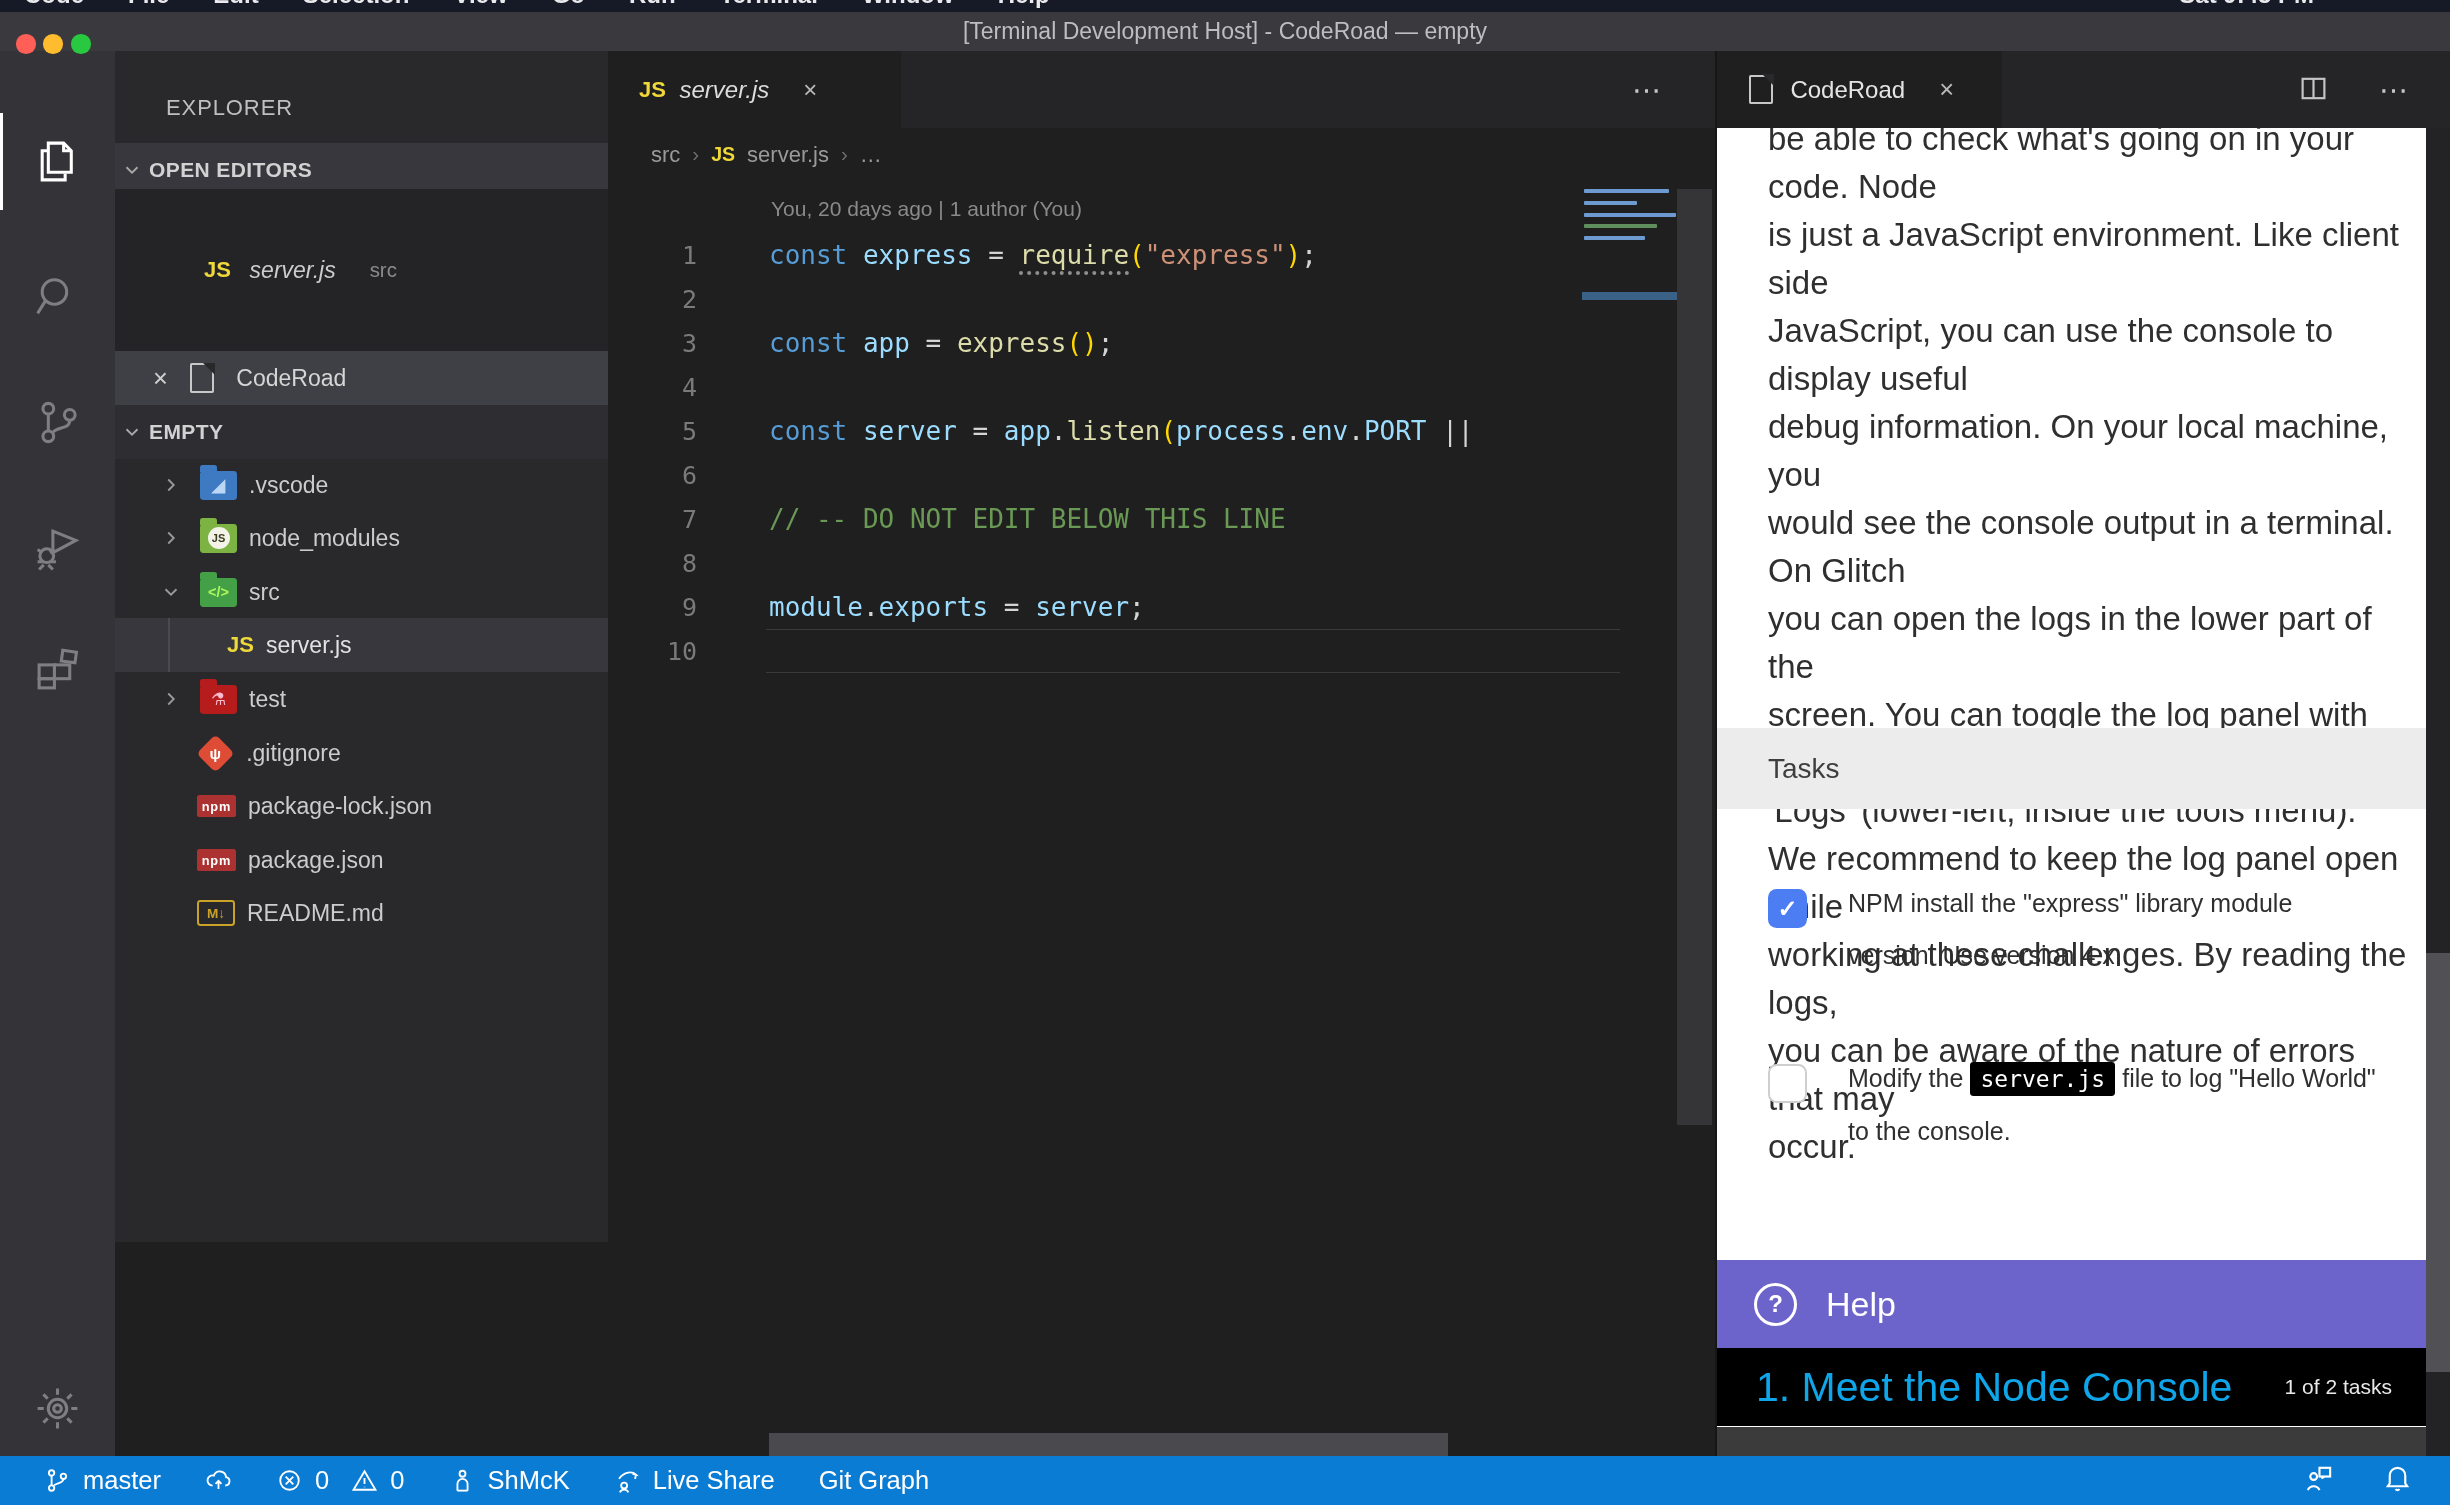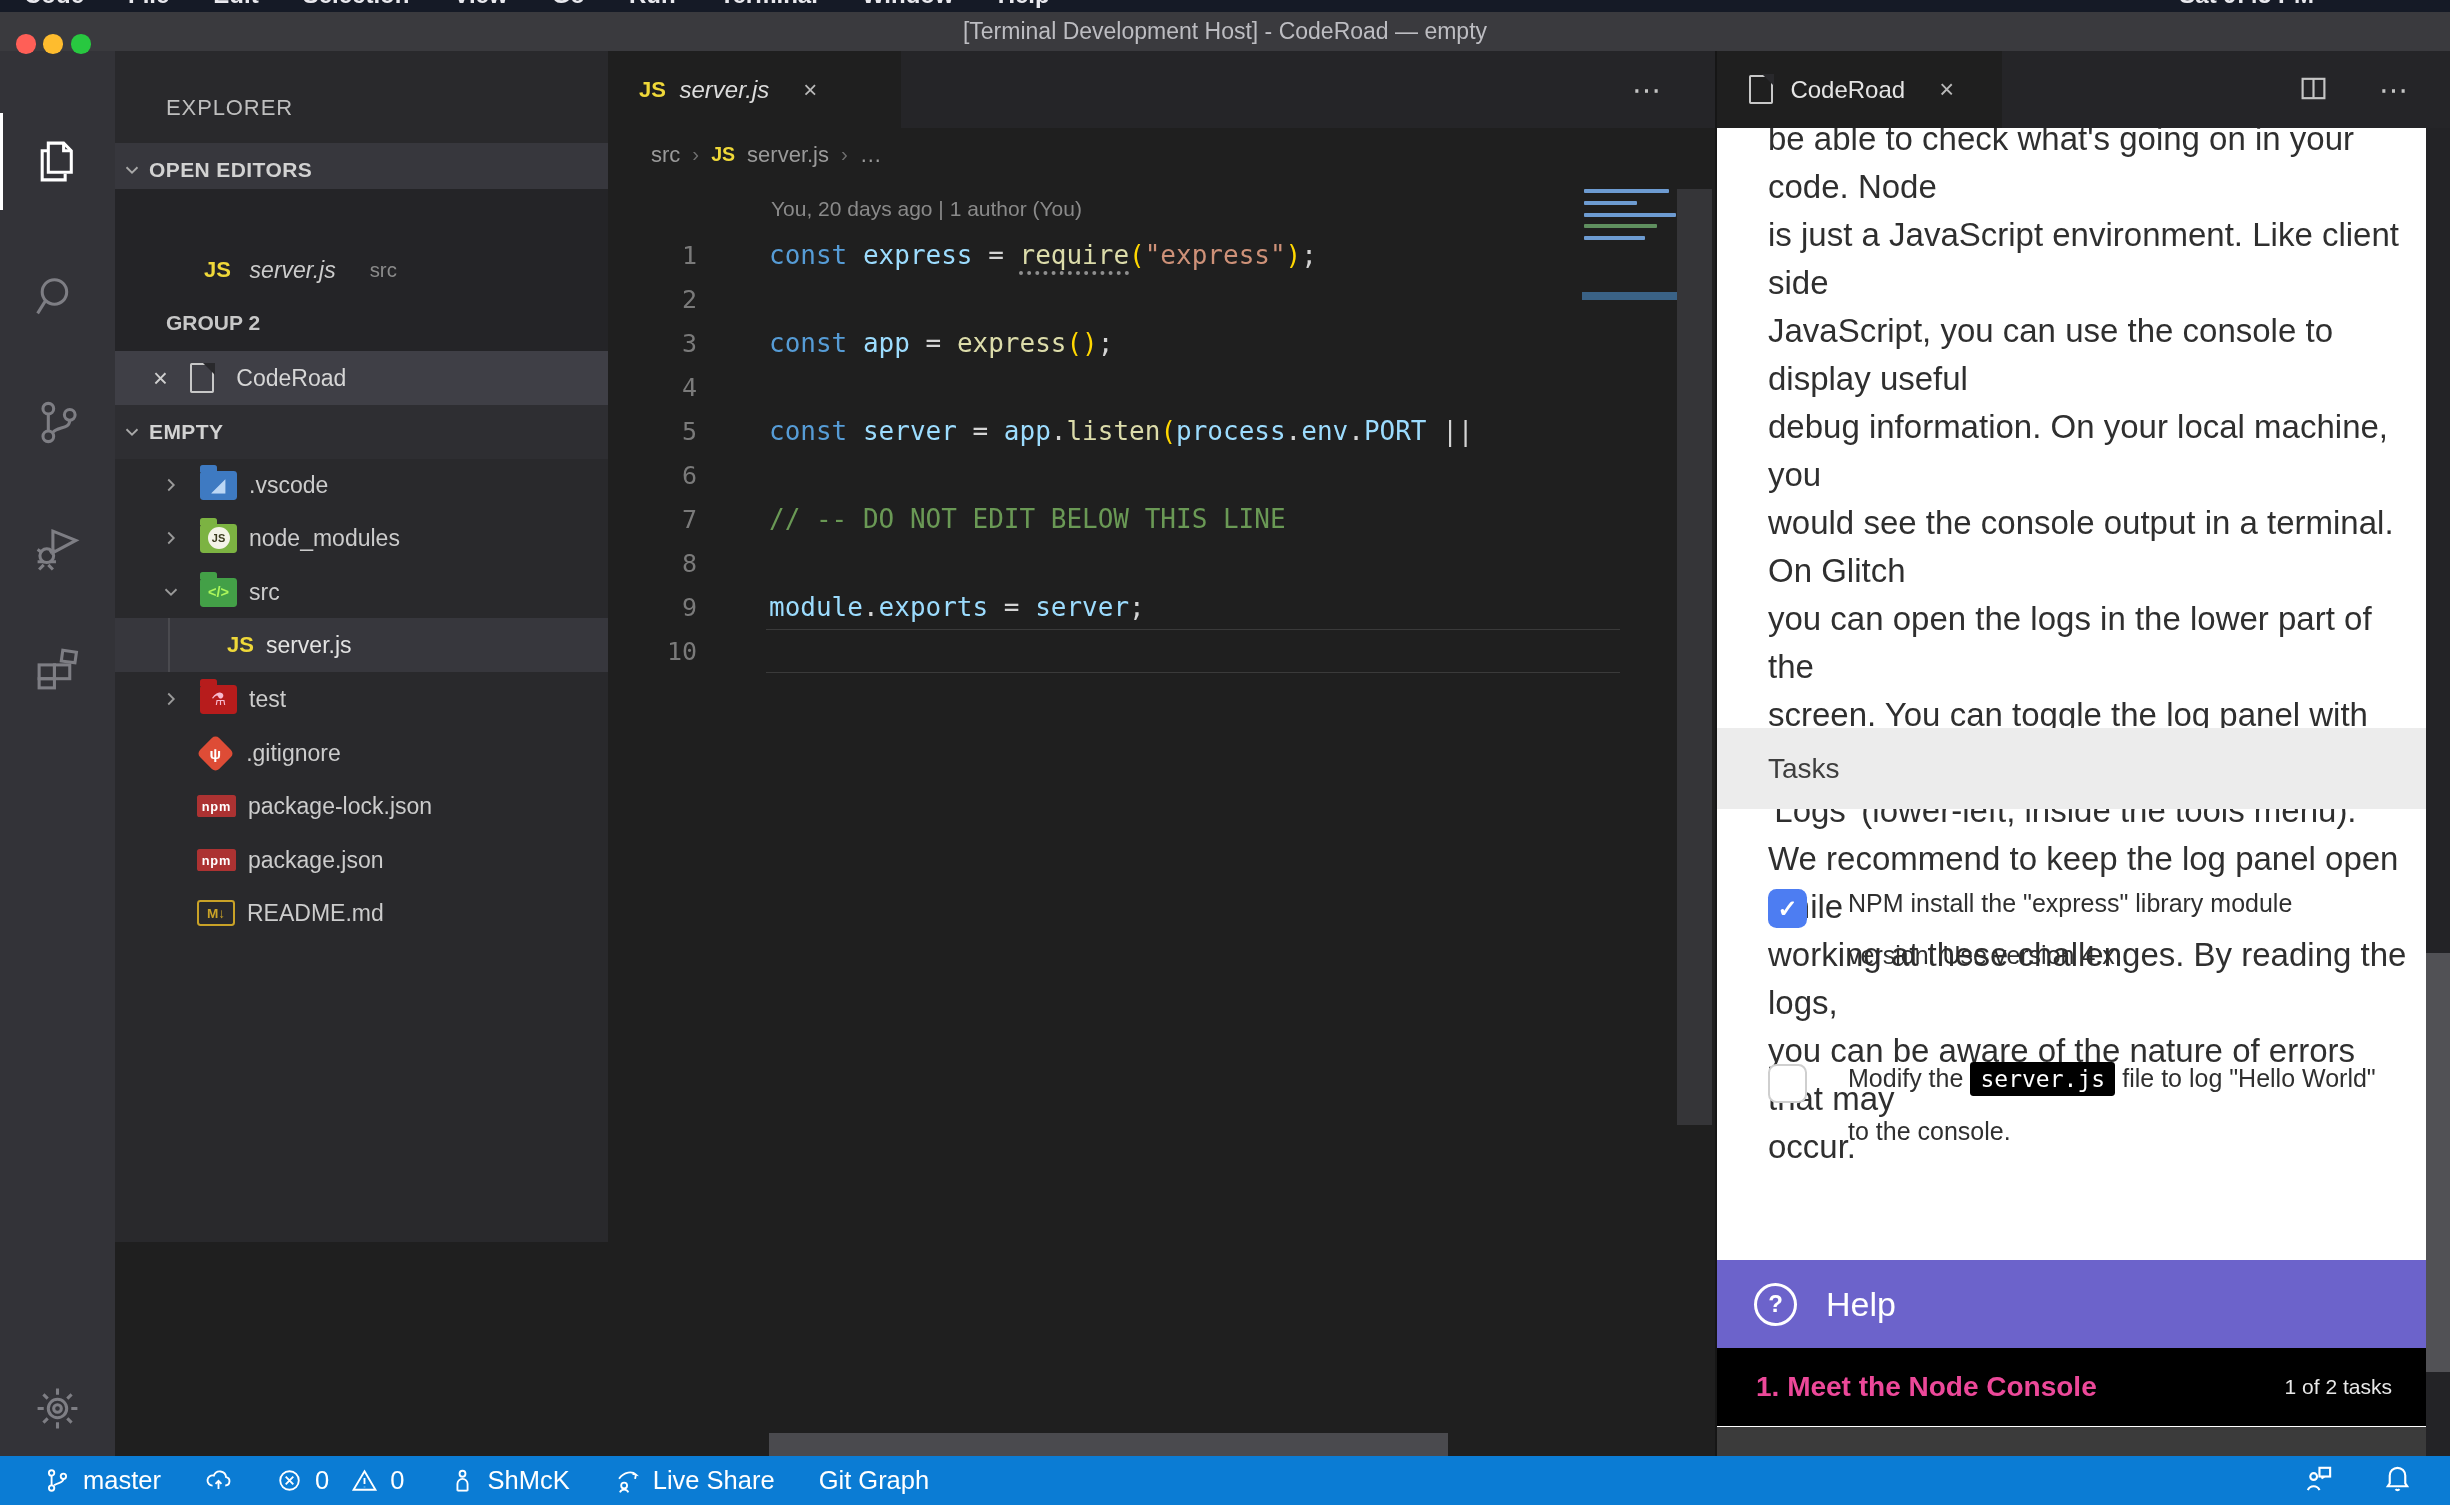--- a/index.html
+++ b/index.html
@@ -96,21 +96,21 @@
   #task2{top:924px;}
   .cbx{width:39px;height:39px;border-radius:8.5px;flex:0 0 auto;margin-top:12px;display:flex;align-items:center;justify-content:center;}
   .cbx.checked{color:#fff;font-size:24px;font-weight:bold;}
   .cbx.unchecked{background:#fff;border:2.6px solid #cfcfcf;box-sizing:border-box;}
   .task .txt{color:#2f2f2f;font-size:25px;line-height:52px;width:550px;}
   .codechip{font-family:"DejaVu Sans Mono",monospace;background:#000;color:#fff;font-size:23px;padding:4.3px 10.2px;border-radius:3.4px;}
   #help-bar{position:absolute;left:0;top:1209px;width:709px;height:88px;display:flex;align-items:center;gap:29px;padding-left:37px;box-sizing:border-box;}
   #help-bar .qicon{width:37px;height:37px;border:3.4px solid #fff;border-radius:50%;color:#fff;font-size:24px;font-weight:bold;display:flex;align-items:center;justify-content:center;}
   #help-bar .label{color:#fff;font-size:34px;}
   #progress-bar{position:absolute;left:0;top:1297px;width:709px;height:78px;background:#000;display:flex;align-items:center;}
-  #progress-bar .title{margin-left:39px;color:#ec4899;font-size:28px;font-weight:700;}
+  #progress-bar .title{margin-left:39px;color:#0ea5e9;font-size:41px;font-weight:400;}
   #progress-bar .count{margin-left:auto;margin-right:34px;color:#e8e8e8;font-size:21px;}
   #panel-strip{position:absolute;left:0;top:1376px;width:711px;height:30px;background:#3b3b3b;}
   #wv-scrolltrack{position:absolute;left:709px;top:77px;width:25.5px;height:1329px;background:#232326;}
   #wv-scroll{position:absolute;left:0;top:825px;width:25.5px;height:419px;background:#515155;}
 
   
   #statusbar{left:0;top:1456px;width:2450px;height:49px;background:#0b7cd4;display:flex;align-items:center;color:#fff;font-size:25.5px;}
   .st-item{display:flex;align-items:center;gap:12px;margin-left:44px;white-space:nowrap;}
   .st-item svg{width:27px;height:27px;}
   #st-right{margin-left:auto;display:flex;align-items:center;gap:48px;margin-right:37px;}
@@ -199,23 +199,20 @@
         </svg>
       </span>
     <span>OPEN EDITORS</span>
   </div>
 
   <div id="openeditors-list">
     <div class="sb-row" style="top:54px;padding-left:89px;box-sizing:border-box;gap:18.7px;">
       <span class="jsbadge">JS</span>
       <span class="fname-italic">server.js</span>
       <span class="dim">src</span>
-    </div>
-    <div class="sb-row sb-group" style="top:107px;padding-left:51px;box-sizing:border-box;">
-      <span>GROUP 2</span>
     </div>
     <div class="sb-row" style="top:162px;background:#3f3f46;padding-left:38px;box-sizing:border-box;gap:22px;">
       <span class="closex">×</span>
       <span class="pageicon"></span>
       <span style="color:#d6d6d6;">CodeRoad</span>
     </div>
   </div>
 
   <div class="sb-row sb-head" style="top:354px;background:#2e2e32;">
     <span class="chev">

